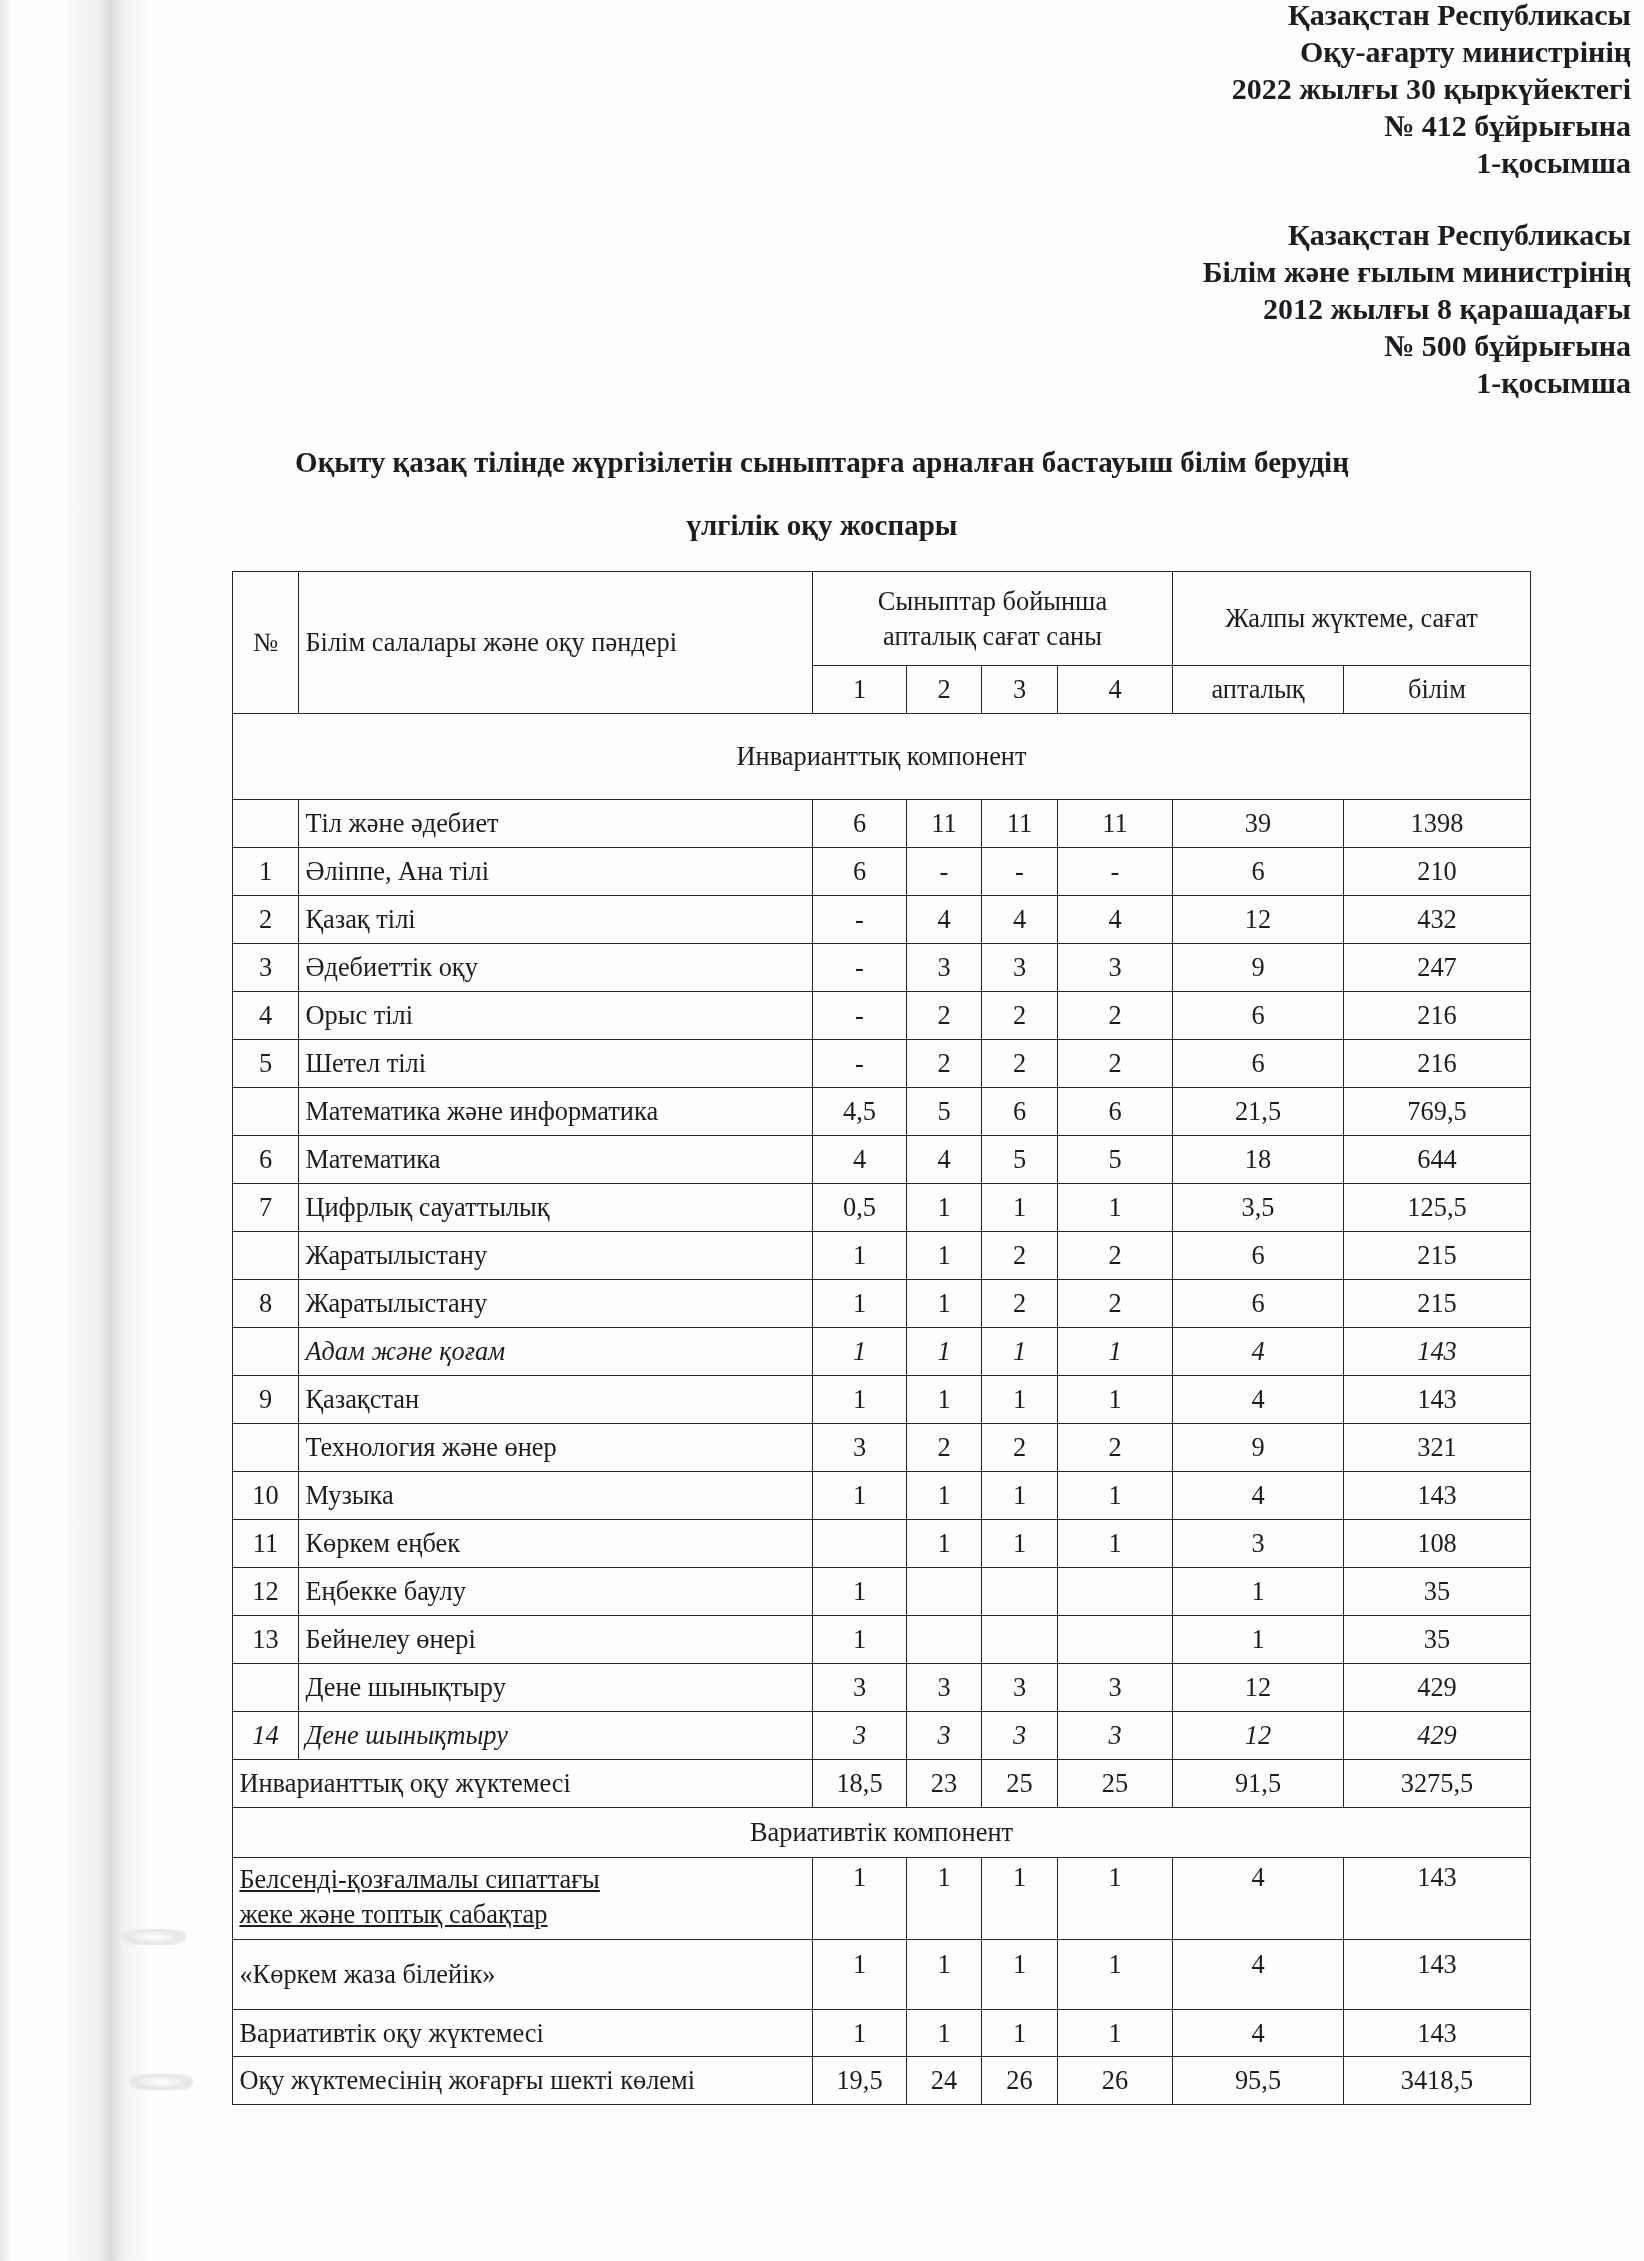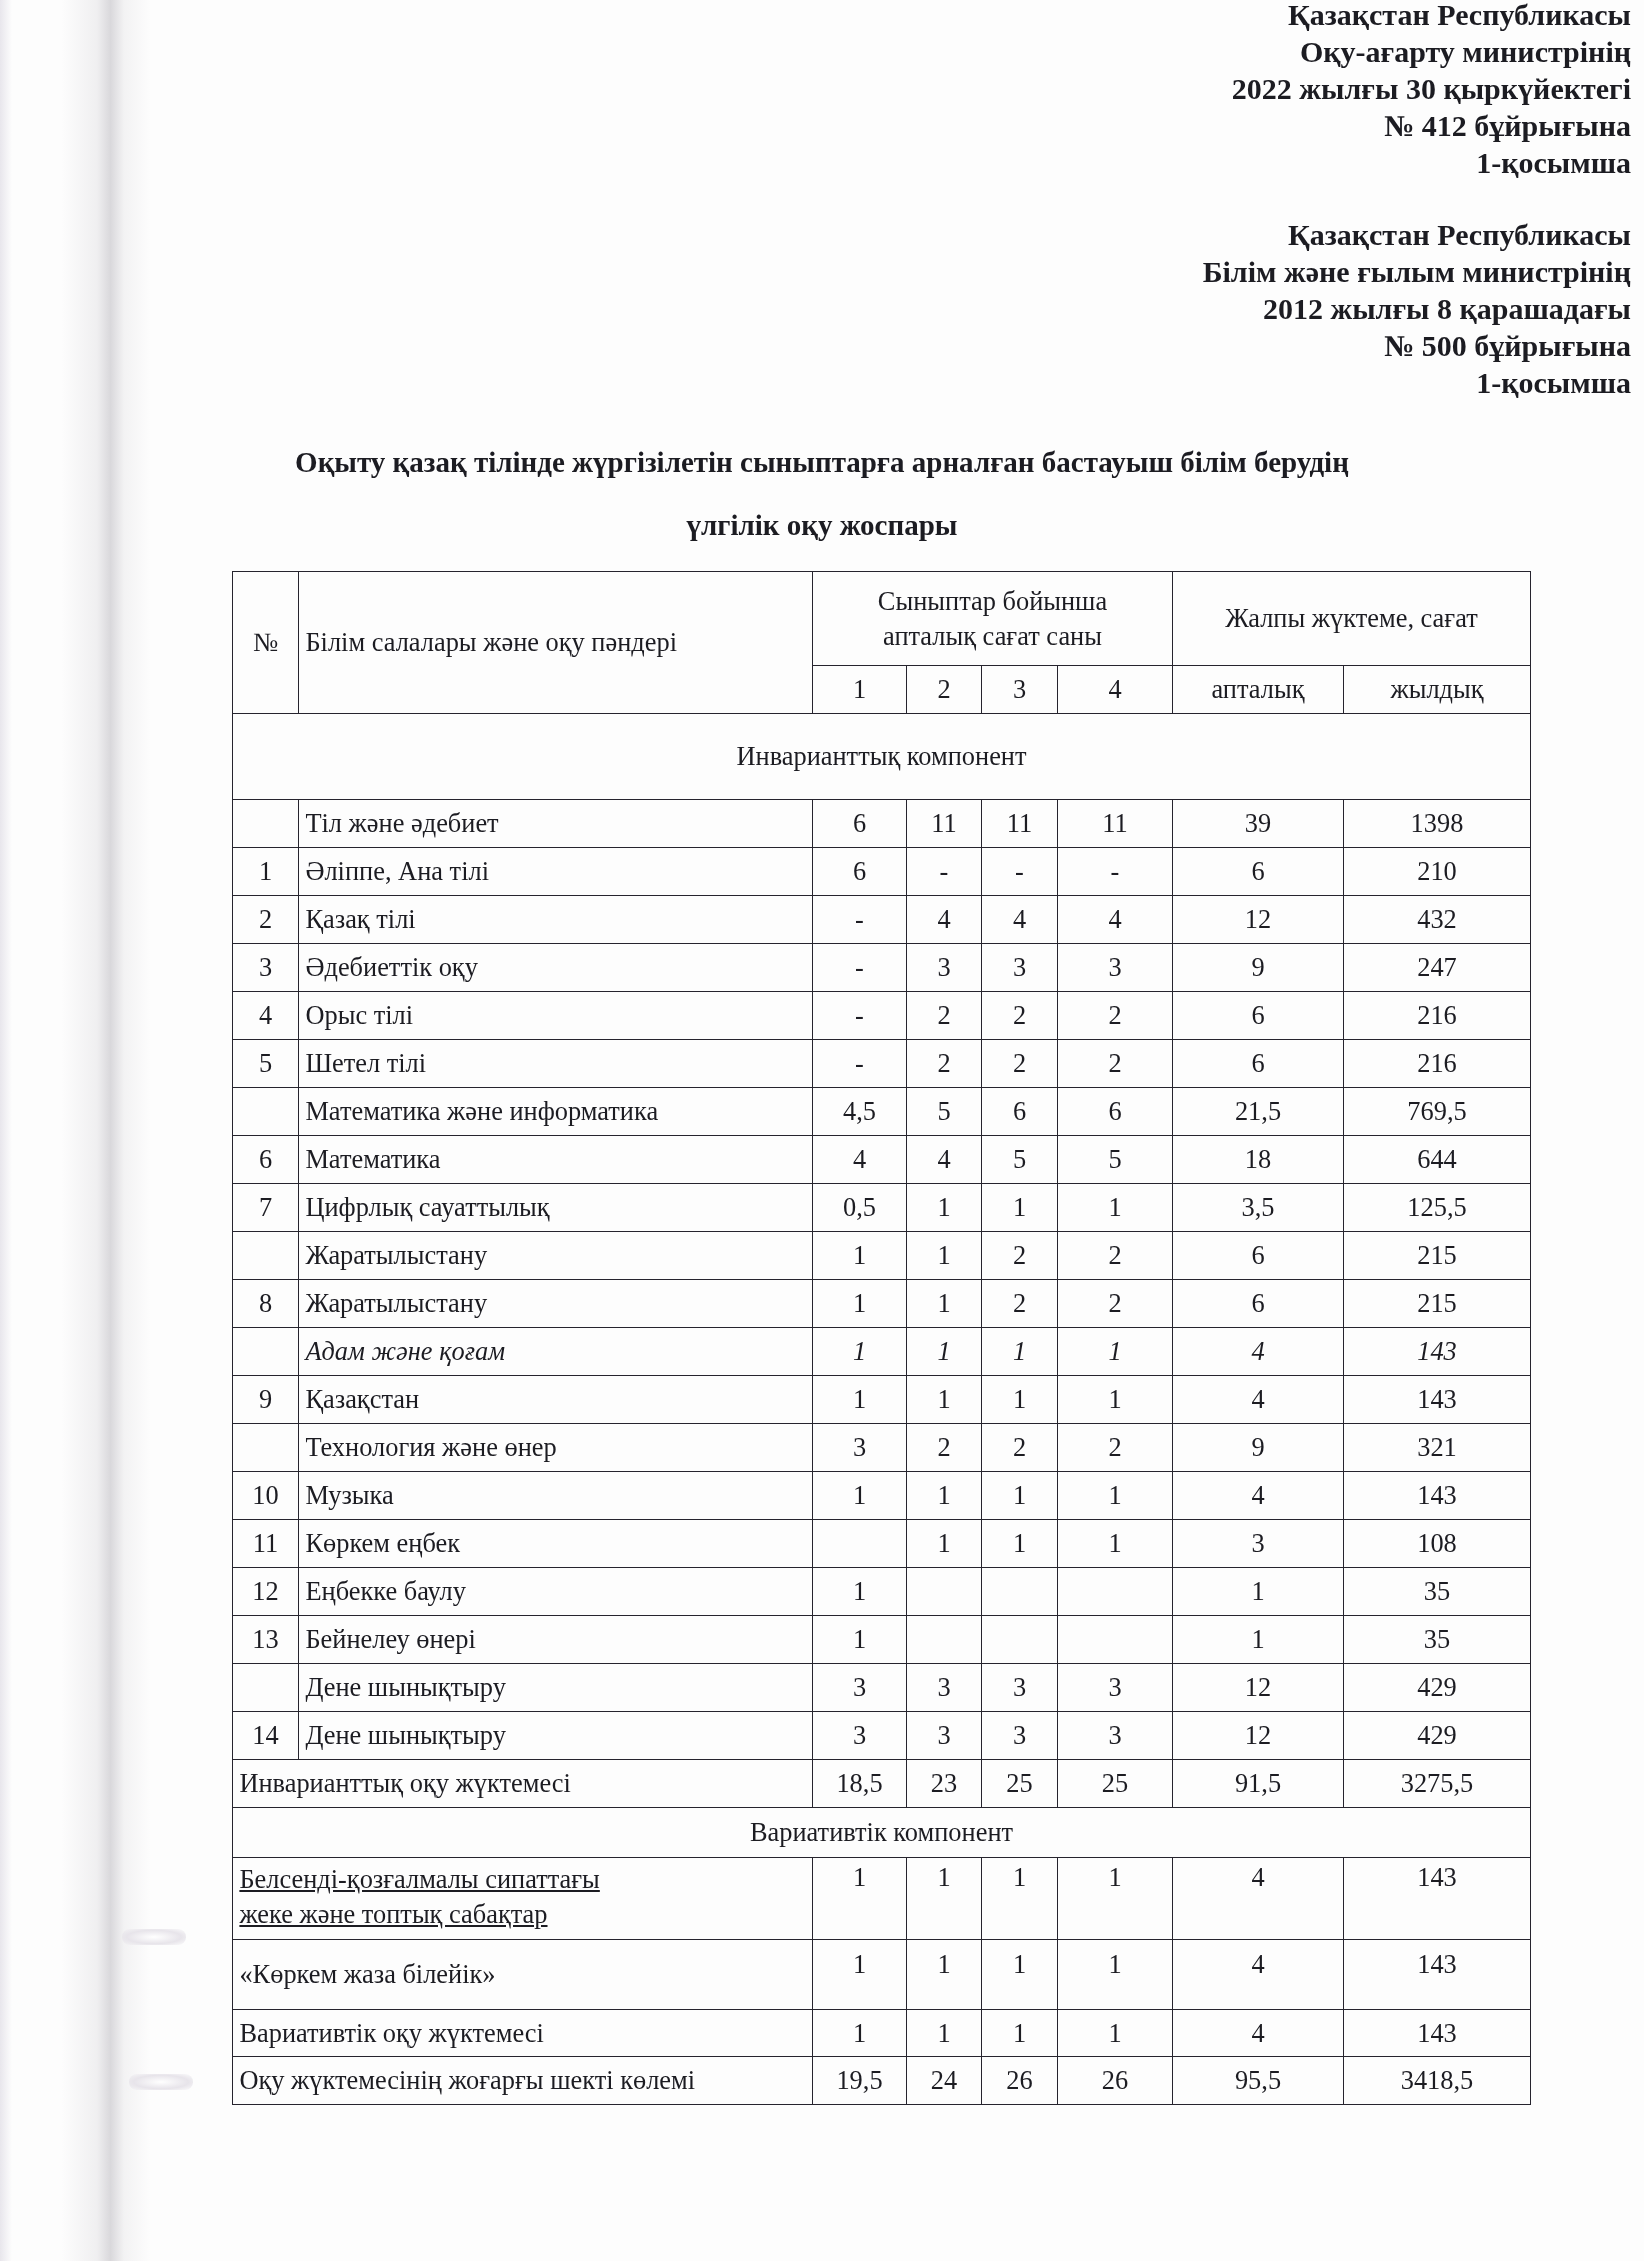--- a/index.html
+++ b/index.html
@@ -89,21 +89,21 @@
       <td rowspan="2" class="l">Білім салалары және оқу пәндері</td>
       <td colspan="4" class="c multi" style="padding:0 39px;">Сыныптар бойынша апталық сағат саны</td>
       <td colspan="2" class="c">Жалпы жүктеме, сағат</td>
     </tr>
     <tr style="height:48px">
       <td class="c">1</td>
       <td class="c">2</td>
       <td class="c">3</td>
       <td class="c">4</td>
       <td class="c">апталық</td>
-      <td class="c">жылдық</td>
+      <td class="c">білім</td>
     </tr>
     <tr style="height:86px">
       <td colspan="8" class="sec">Инварианттық компонент</td>
     </tr>
   <tr style="height: 48px;">
         <td class="c"></td>
         <td class="l">Тіл және әдебиет</td>
         <td class="num">6</td>
         <td class="num">11</td>
         <td class="num">11</td>
@@ -284,21 +284,21 @@
       <tr style="height: 48px;">
         <td class="c"></td>
         <td class="l">Дене шынықтыру</td>
         <td class="num">3</td>
         <td class="num">3</td>
         <td class="num">3</td>
         <td class="num">3</td>
         <td class="num">12</td>
         <td class="num">429</td>
       </tr>
-      <tr style="height: 48px;">
+      <tr style="height: 48px; font-style: italic;">
         <td class="c">14</td>
         <td class="l">Дене шынықтыру</td>
         <td class="num">3</td>
         <td class="num">3</td>
         <td class="num">3</td>
         <td class="num">3</td>
         <td class="num">12</td>
         <td class="num">429</td>
       </tr>
       <tr style="height: 48px;">

